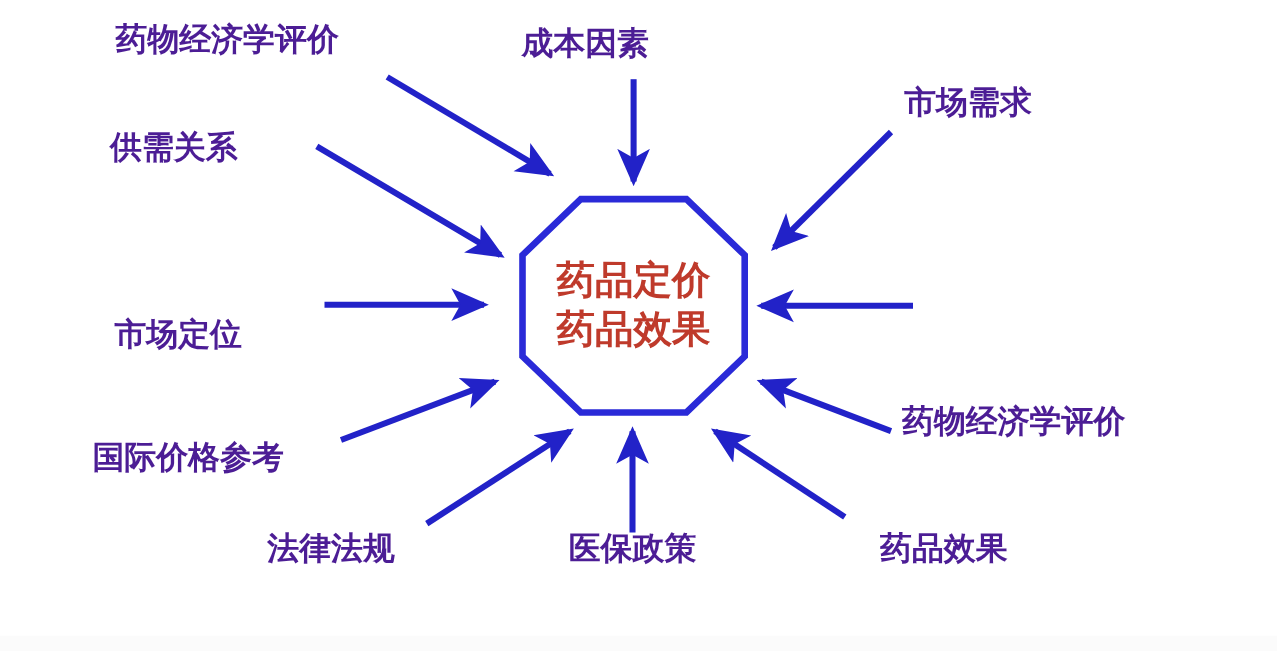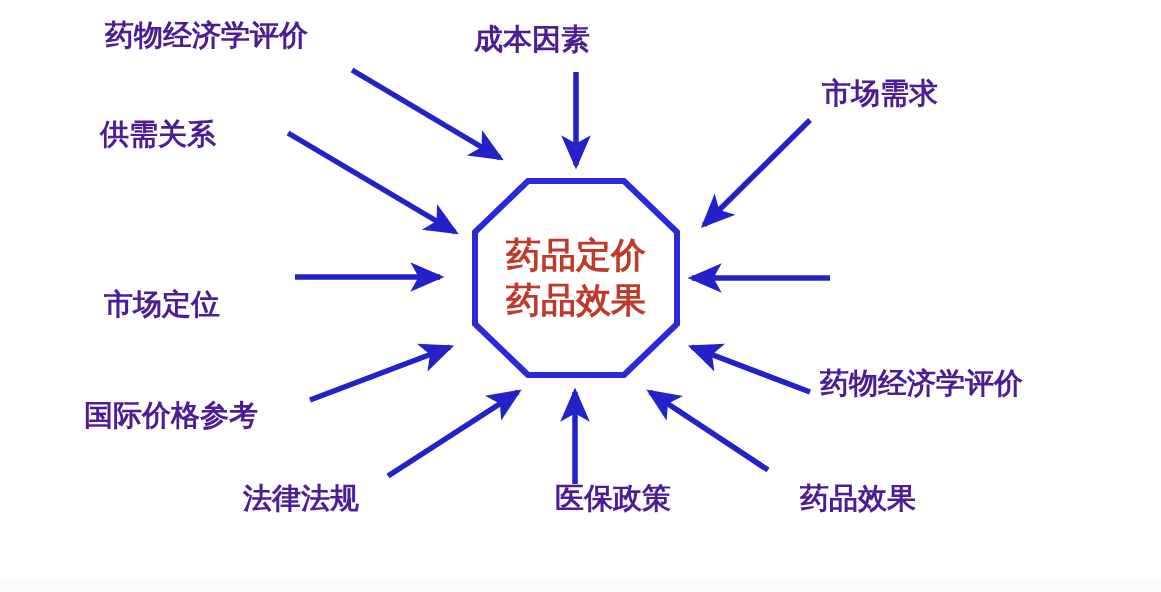--- a/index.html
+++ b/index.html
@@ -106,21 +106,21 @@
 
   <div class="label" style="left:104px; top:258px;margin-top:31px;">市场定位</div>
 
 
   <div class="label" style="left:84px; top:400px;">国际价格参考</div>
 
   <div class="label" style="left:820px; top:368px;">药物经济学评价</div>
 
   <div class="label" style="left:243px; top:483px;">法律法规</div>
 
-  <div class="label" style="left:517px; top:483px;margin-left:38px;">医保政策</div>
+  <div class="label" style="left:517px; top:483px;">医保政策</div>
 
   <div class="label" style="left:800px; top:483px;">药品效果</div>
 
   <div id="center-group">
     <div class="center-line">药品定价</div>
     <div class="center-line">药品效果</div>
   </div>
 
   <div id="bottom-strip"></div>
 </div>

